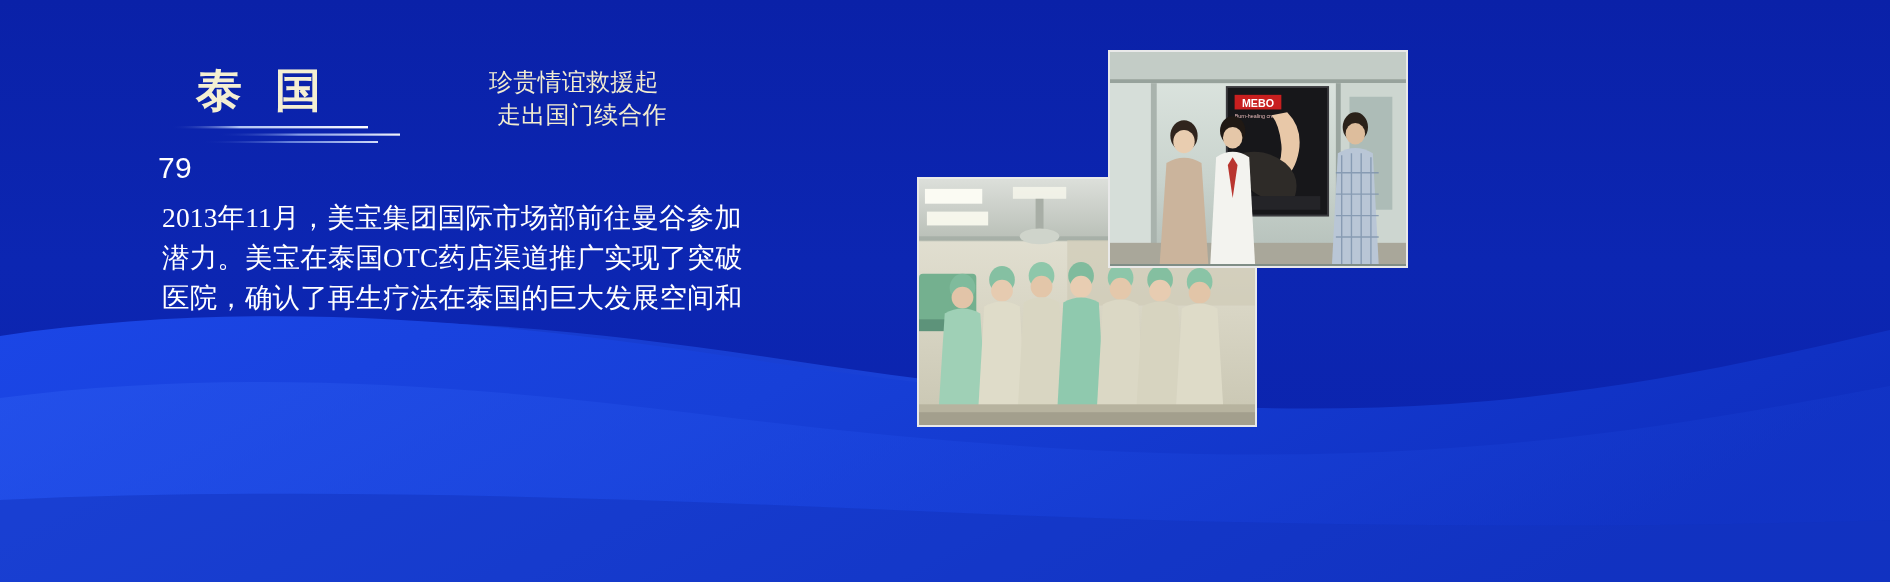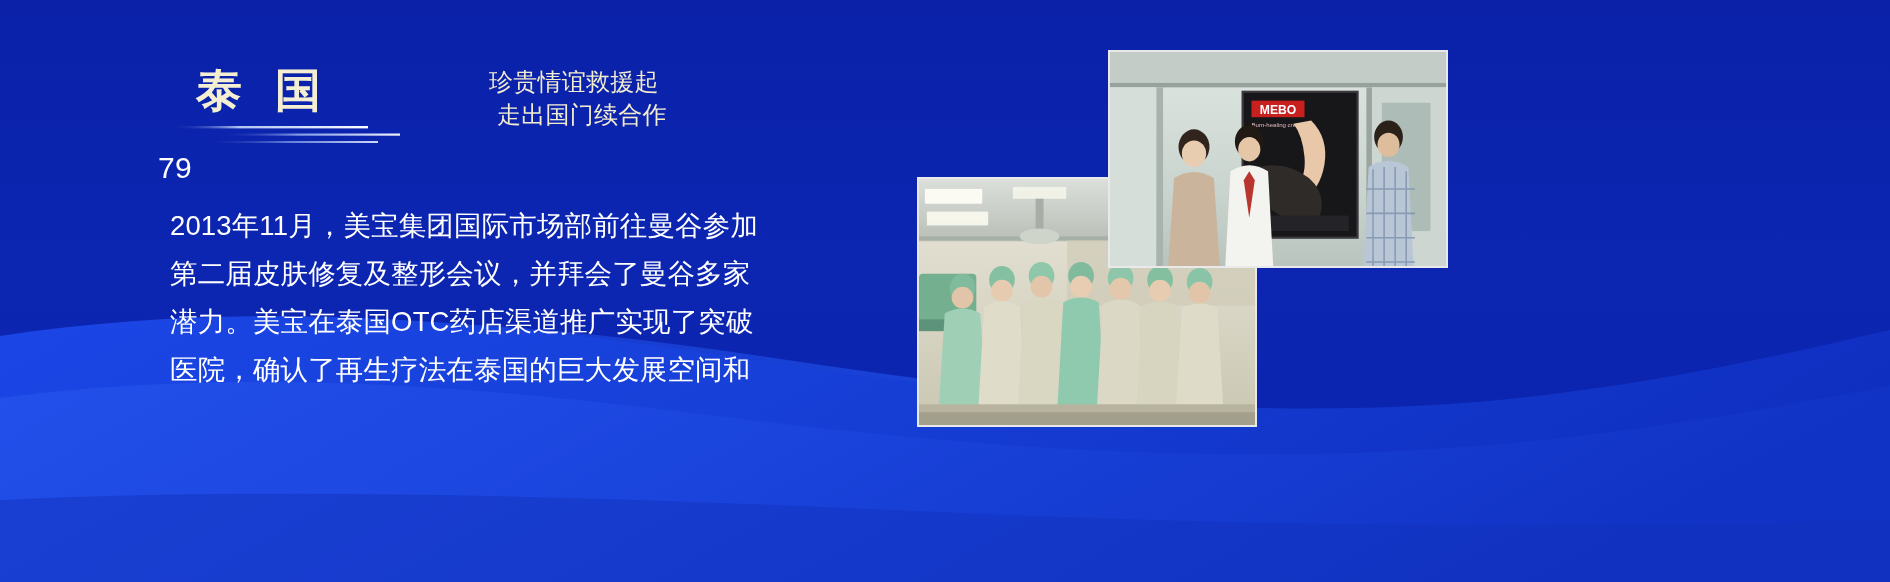--- a/index.html
+++ b/index.html
@@ -37,28 +37,28 @@
 
   .page-number{
     position:absolute;left:158px;top:153px;
     color:#ffffff;font-size:30px;font-weight:normal;line-height:1;letter-spacing:.01em;
   }
 
   .body-text{
     position:absolute;left:158px;top:196px;width:668px;
     color:#ffffff;font-size:27.5px;line-height:36px;letter-spacing:.005em;
   }
-  .body-text p{margin:12px;}
+  .body-text p{margin:4px;font-family:Liberation Serif, serif;}
 
   
   .photo{
     position:absolute;overflow:hidden;background:#7f8d86;
     border:2px solid #e9e9e9;box-sizing:border-box;
   }
-  .photo-top{left:1108px;top:50px;width:340px;height:218px;text-align:right;}
+  .photo-top{left:1108px;top:50px;width:300px;height:218px;text-align:right;}
   .photo-bottom{left:917px;top:177px;width:340px;height:250px;}
   .photo-inner{position:absolute;inset:0;}
 </style>
 </head>
 <body>
 
 <div class="slide">
 
   <svg class="waves" viewBox="0 0 1890 582" preserveAspectRatio="none" aria-hidden="true">
     <defs>
@@ -117,21 +117,20 @@
 
     <div class="subtitle-block">
       <div class="subtitle-line">珍贵情谊救援起</div>
       <div class="subtitle-line indent">走出国门续合作</div>
     </div>
 
     <div class="page-number">79</div>
 
     <div class="body-text">
       <p>2013年11月，美宝集团国际市场部前往曼谷参加</p>
-      <p>第二届皮肤修复及整形会议，并拜会了曼谷多家</p>
       <p>潜力。美宝在泰国OTC药店渠道推广实现了突破</p>
       <p>医院，确认了再生疗法在泰国的巨大发展空间和</p>
     </div>
   </div>
 
   <div class="photo photo-bottom">
     <svg class="photo-inner" viewBox="0 0 340 250" preserveAspectRatio="none" aria-hidden="true">
       <defs>
         <linearGradient id="wallG" x1="0" y1="0" x2="0" y2="1">
           <stop offset="0%" stop-color="#e8e6da"></stop>

